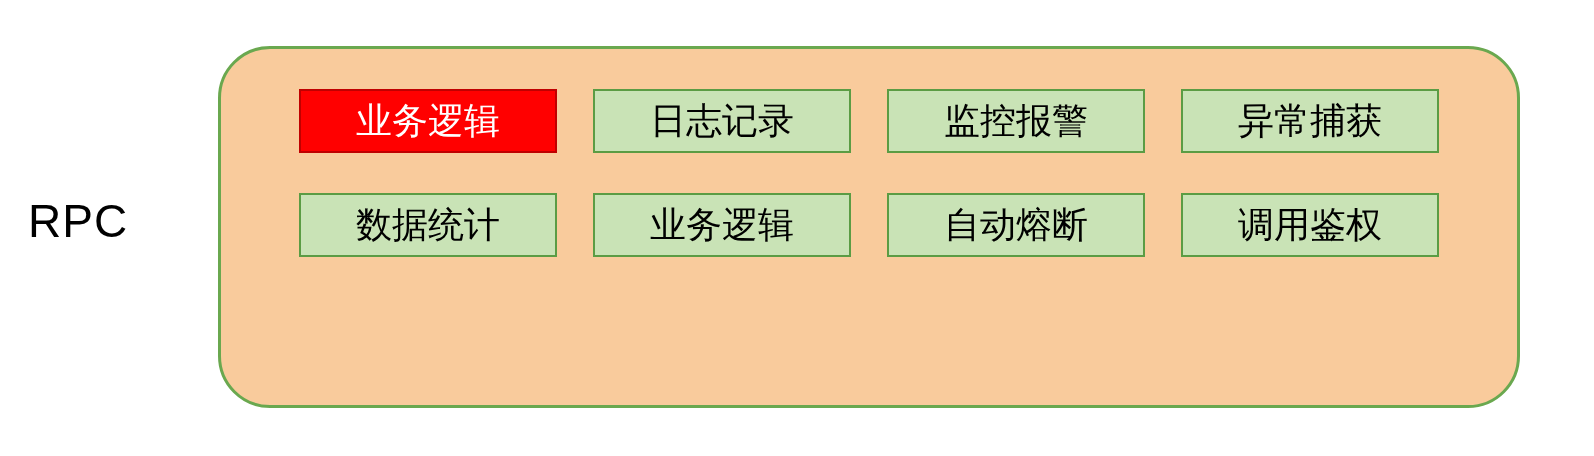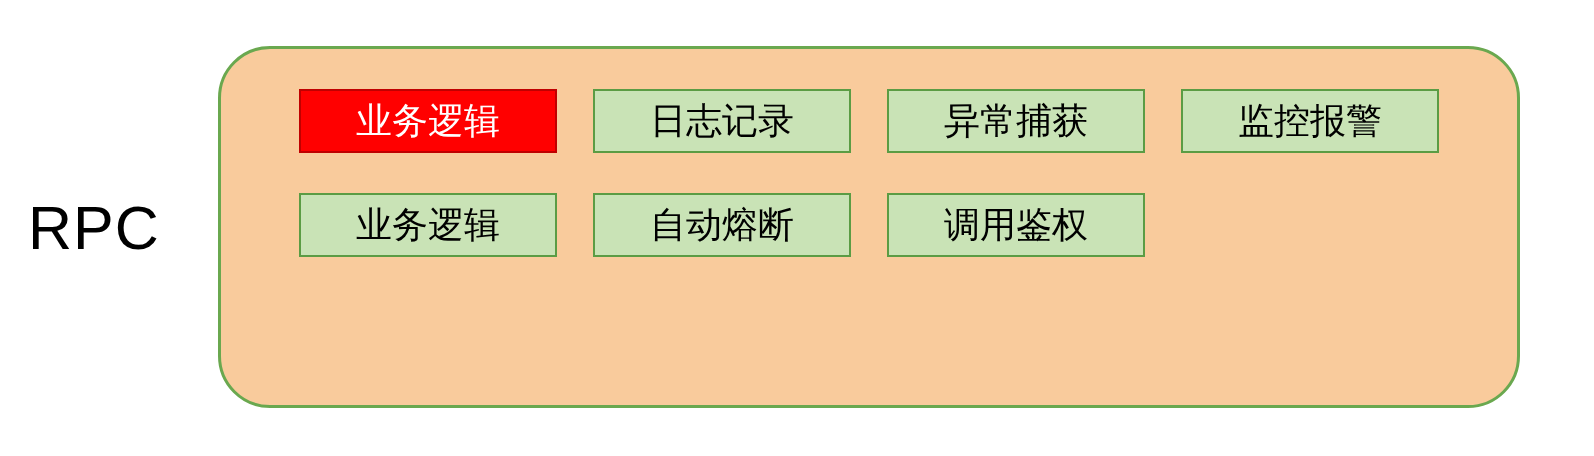--- a/index.html
+++ b/index.html
@@ -12,21 +12,21 @@
     position: relative;
     width: 1594px;
     height: 456px;
     background: #ffffff;
     overflow: hidden;
   }
   .rpc-label {
     position: absolute;
     left: 28px;
     top: 198px;
-    font-size: 61px;
+    font-size: 46px;
     line-height: 1;
     color: #000000;
     letter-spacing: 1px;
   }
   .group-container {
     position: absolute;
     left: 218px;
     top: 46px;
     width: 1302px;
     height: 362px;
@@ -67,21 +67,22 @@
 <body>
 
 <div class="canvas">
 
   <div class="rpc-label">RPC</div>
 
   <div class="group-container">
     <div class="cell-grid">
       <div class="cell cell--highlight">业务逻辑</div>
       <div class="cell">日志记录</div>
+      <div class="cell">监控报警</div>
       <div class="cell">异常捕获</div>
-      <div class="cell">监控报警</div>
+      <div class="cell">数据统计</div>
       <div class="cell">业务逻辑</div>
       <div class="cell">自动熔断</div>
       <div class="cell">调用鉴权</div>
     </div>
   </div>
 
 </div>
 
 </body></html>

